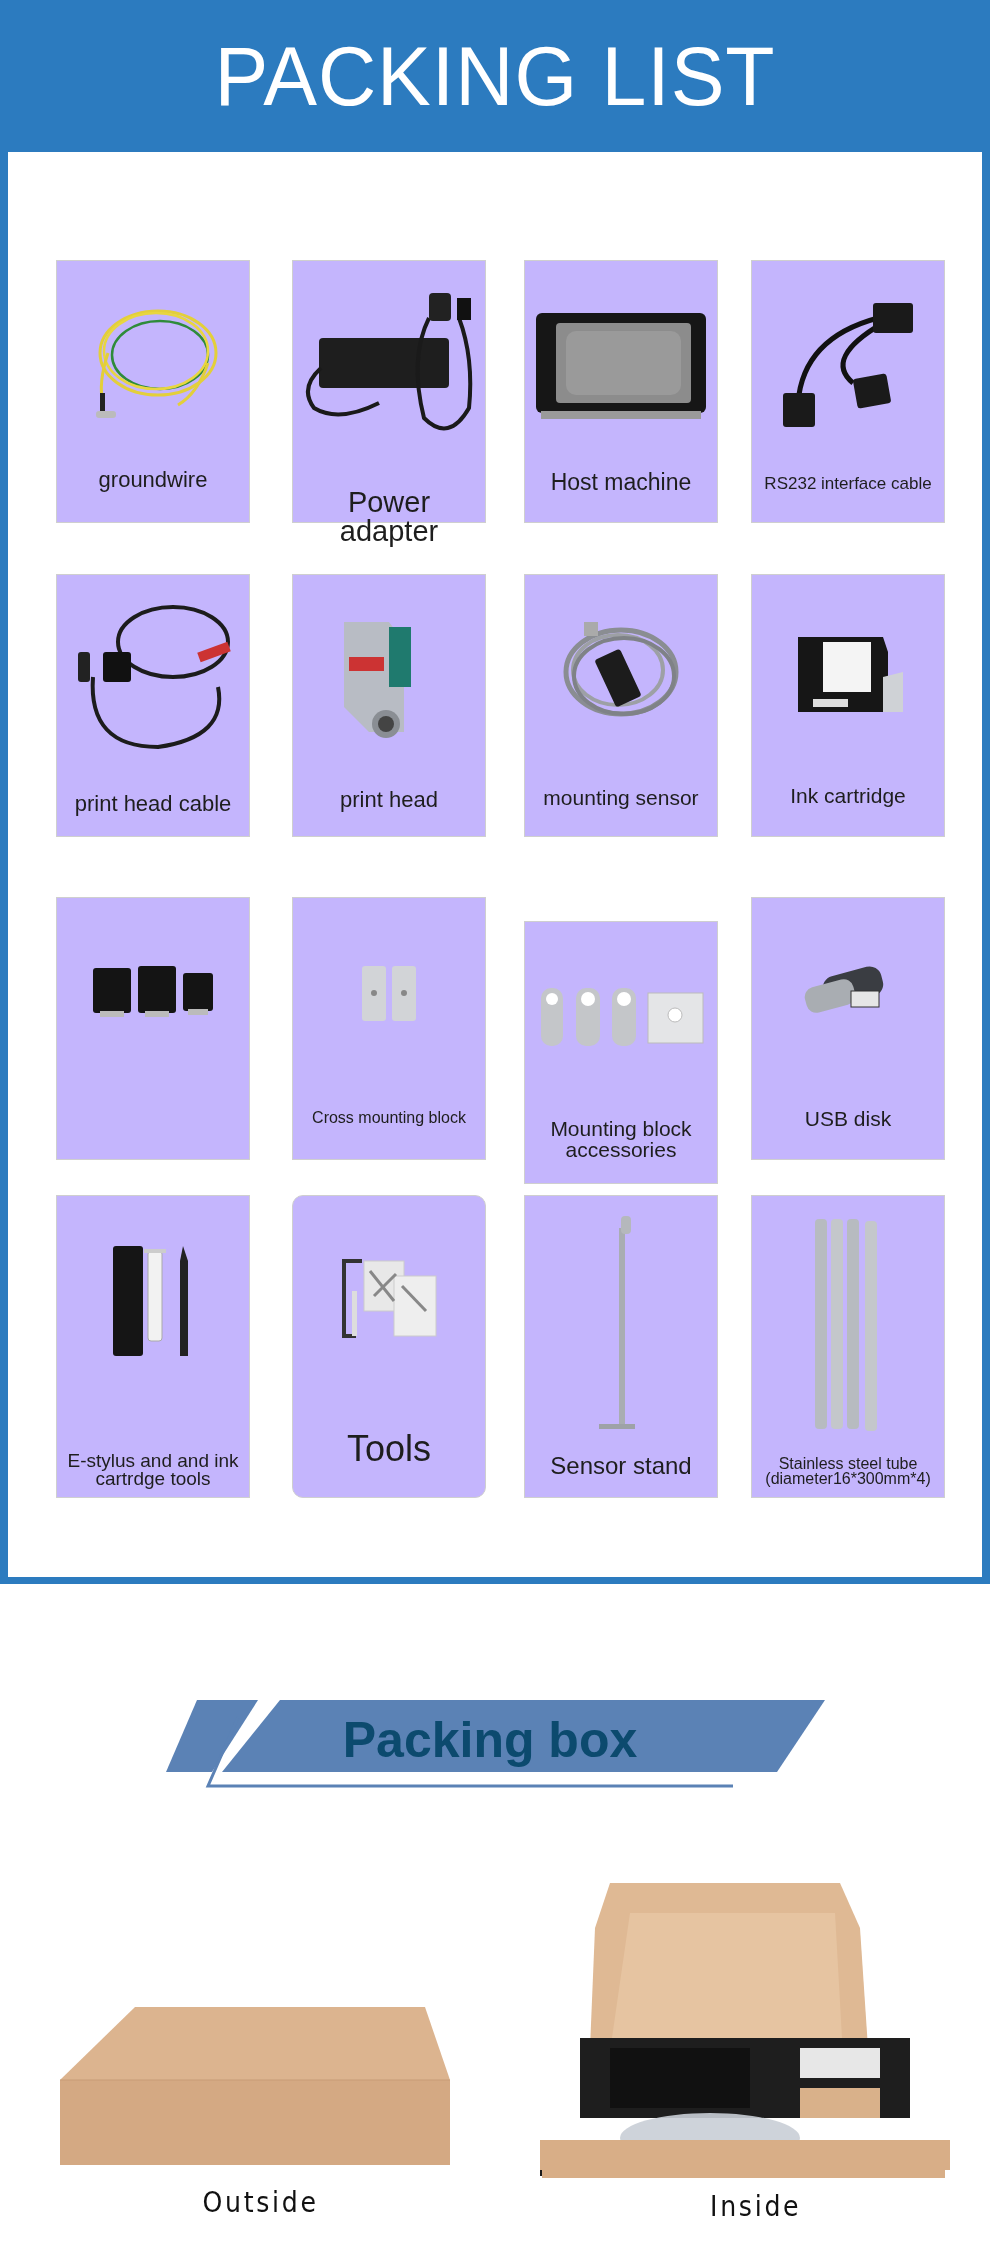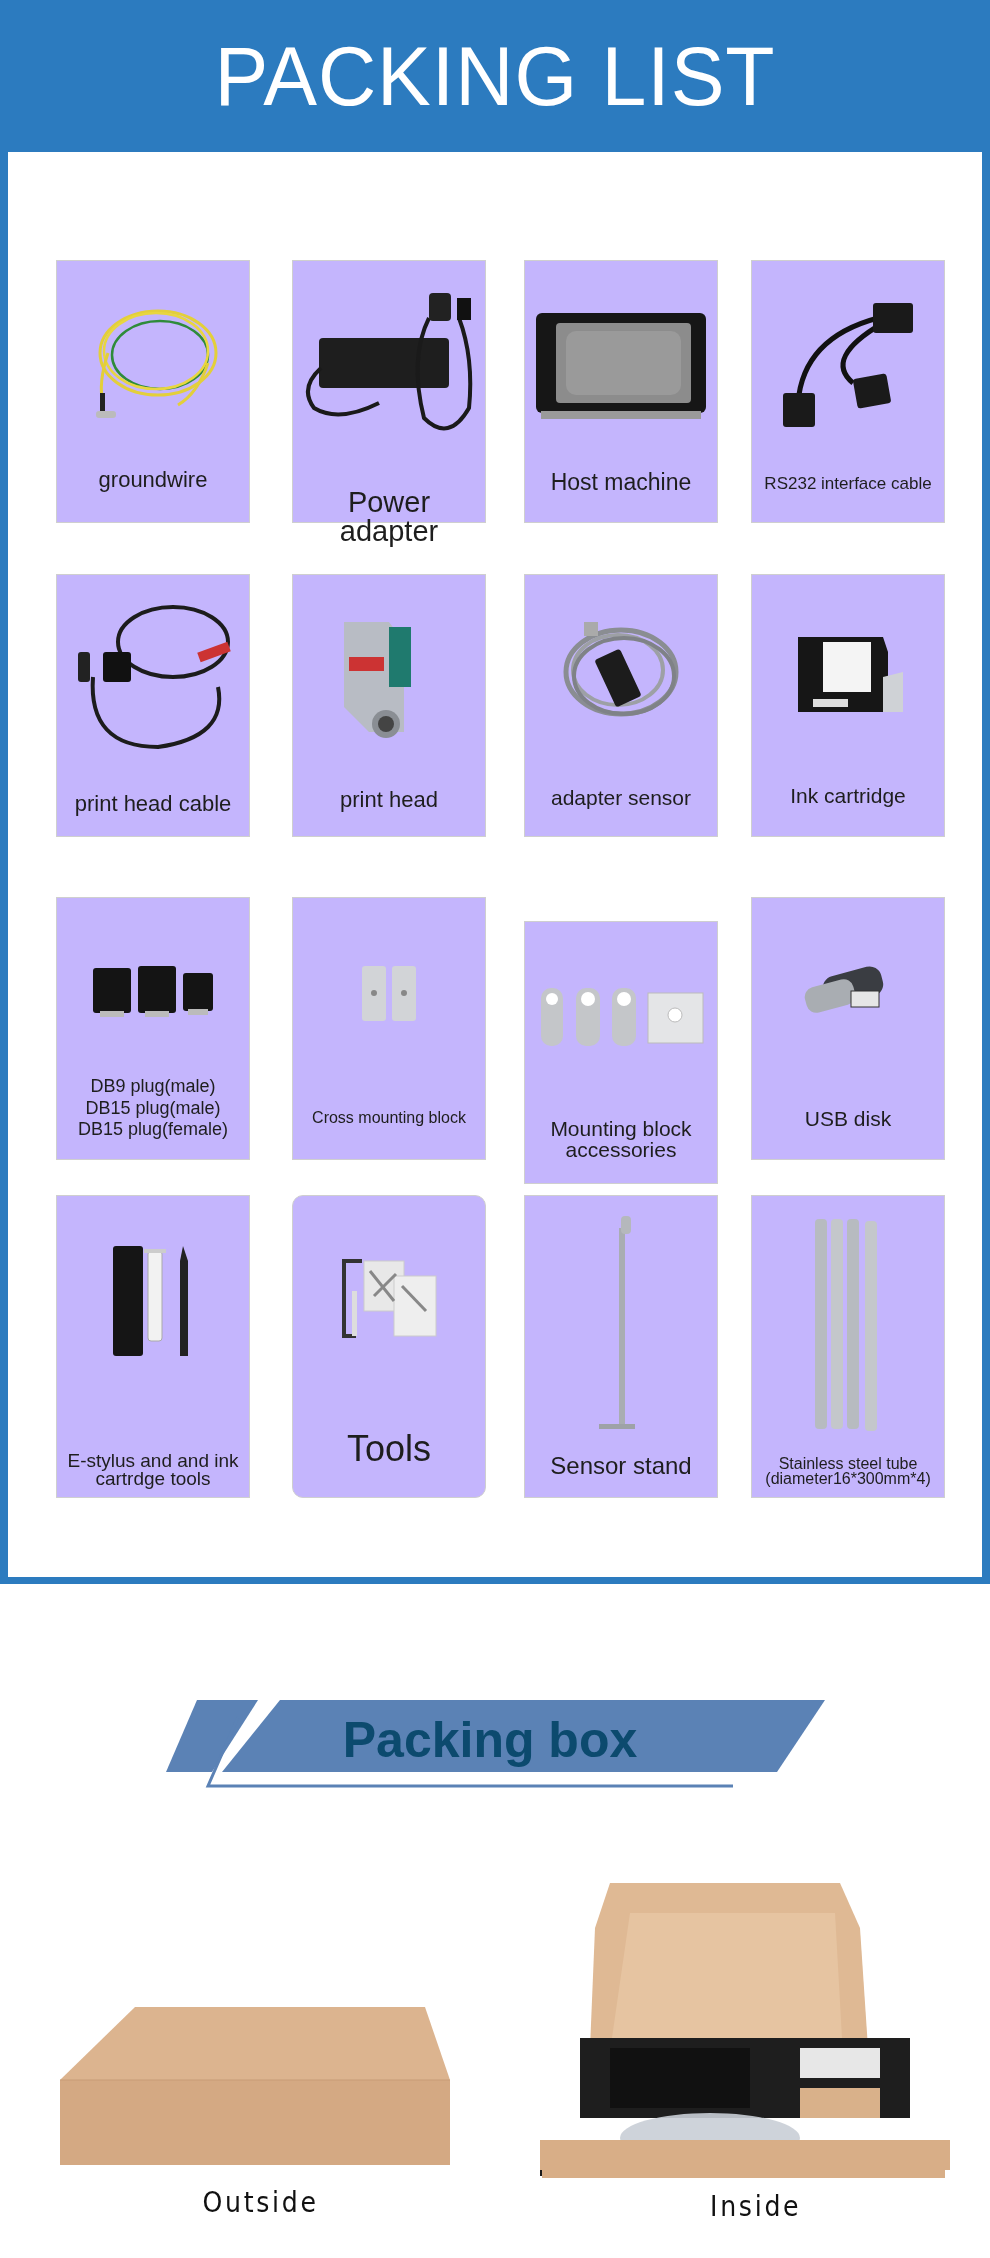--- a/index.html
+++ b/index.html
@@ -110,21 +110,21 @@
 <div class="card" style="left:524px;top:574px;height:263px;">
   <div class="img">
     <svg width="130" height="130" viewBox="0 0 130 130">
       <ellipse cx="65" cy="60" rx="55" ry="42" fill="none" stroke="#8a8d92" stroke-width="5"></ellipse>
       <ellipse cx="62" cy="58" rx="45" ry="35" fill="none" stroke="#9da0a5" stroke-width="4"></ellipse>
       <ellipse cx="68" cy="64" rx="50" ry="38" fill="none" stroke="#7f8287" stroke-width="4"></ellipse>
       <rect x="48" y="40" width="28" height="52" rx="3" fill="#1c1c1c" transform="rotate(-25 62 66)"></rect>
       <rect x="28" y="10" width="14" height="14" fill="#aaa"></rect>
     </svg>
   </div>
-  <div class="label" style="top:212px;font-size:21px;">adapter sensor</div>
+  <div class="label" style="top:212px;font-size:21px;">mounting sensor</div>
 </div>
 
 <div class="card" style="left:751px;top:574px;height:263px;">
   <div class="img">
     <svg width="120" height="100" viewBox="0 0 120 100">
       <path d="M10 10 L95 10 L100 25 L100 85 L10 85 Z" fill="#161616"></path>
       <rect x="35" y="15" width="48" height="50" fill="#f4f4f4"></rect>
       <rect x="25" y="72" width="35" height="8" fill="#ddd"></rect>
       <polygon points="95,50 115,45 115,85 95,85" fill="#cfd2d6"></polygon>
     </svg>
@@ -135,25 +135,20 @@
 <div class="card" style="left:56px;top:897px;height:263px;">
   <div class="img" style="top:50px;height:90px;">
     <svg width="130" height="60" viewBox="0 0 130 60">
       <rect x="5" y="5" width="38" height="45" rx="3" fill="#141414"></rect>
       <rect x="50" y="3" width="38" height="47" rx="3" fill="#141414"></rect>
       <rect x="95" y="10" width="30" height="38" rx="3" fill="#141414"></rect>
       <rect x="12" y="48" width="24" height="6" fill="#bbb"></rect>
       <rect x="57" y="48" width="24" height="6" fill="#bbb"></rect>
       <rect x="100" y="46" width="20" height="6" fill="#bbb"></rect>
     </svg>
-  </div>
-  <div class="label" style="top:178px;font-size:18px;line-height:1.2;">
-    <div>DB9 plug(male)</div>
-    <div>DB15 plug(male)</div>
-    <div>DB15 plug(female)</div>
   </div>
 </div>
 
 <div class="card" style="left:292px;top:897px;height:263px;text-decoration:underline;">
   <div class="img" style="top:50px;height:90px;">
     <svg width="60" height="60" viewBox="0 0 60 60">
       <rect x="3" y="3" width="24" height="55" rx="3" fill="#d2d4d7"></rect>
       <rect x="33" y="3" width="24" height="55" rx="3" fill="#d2d4d7"></rect>
       <circle cx="15" cy="30" r="3" fill="#888"></circle>
       <circle cx="45" cy="30" r="3" fill="#888"></circle>

